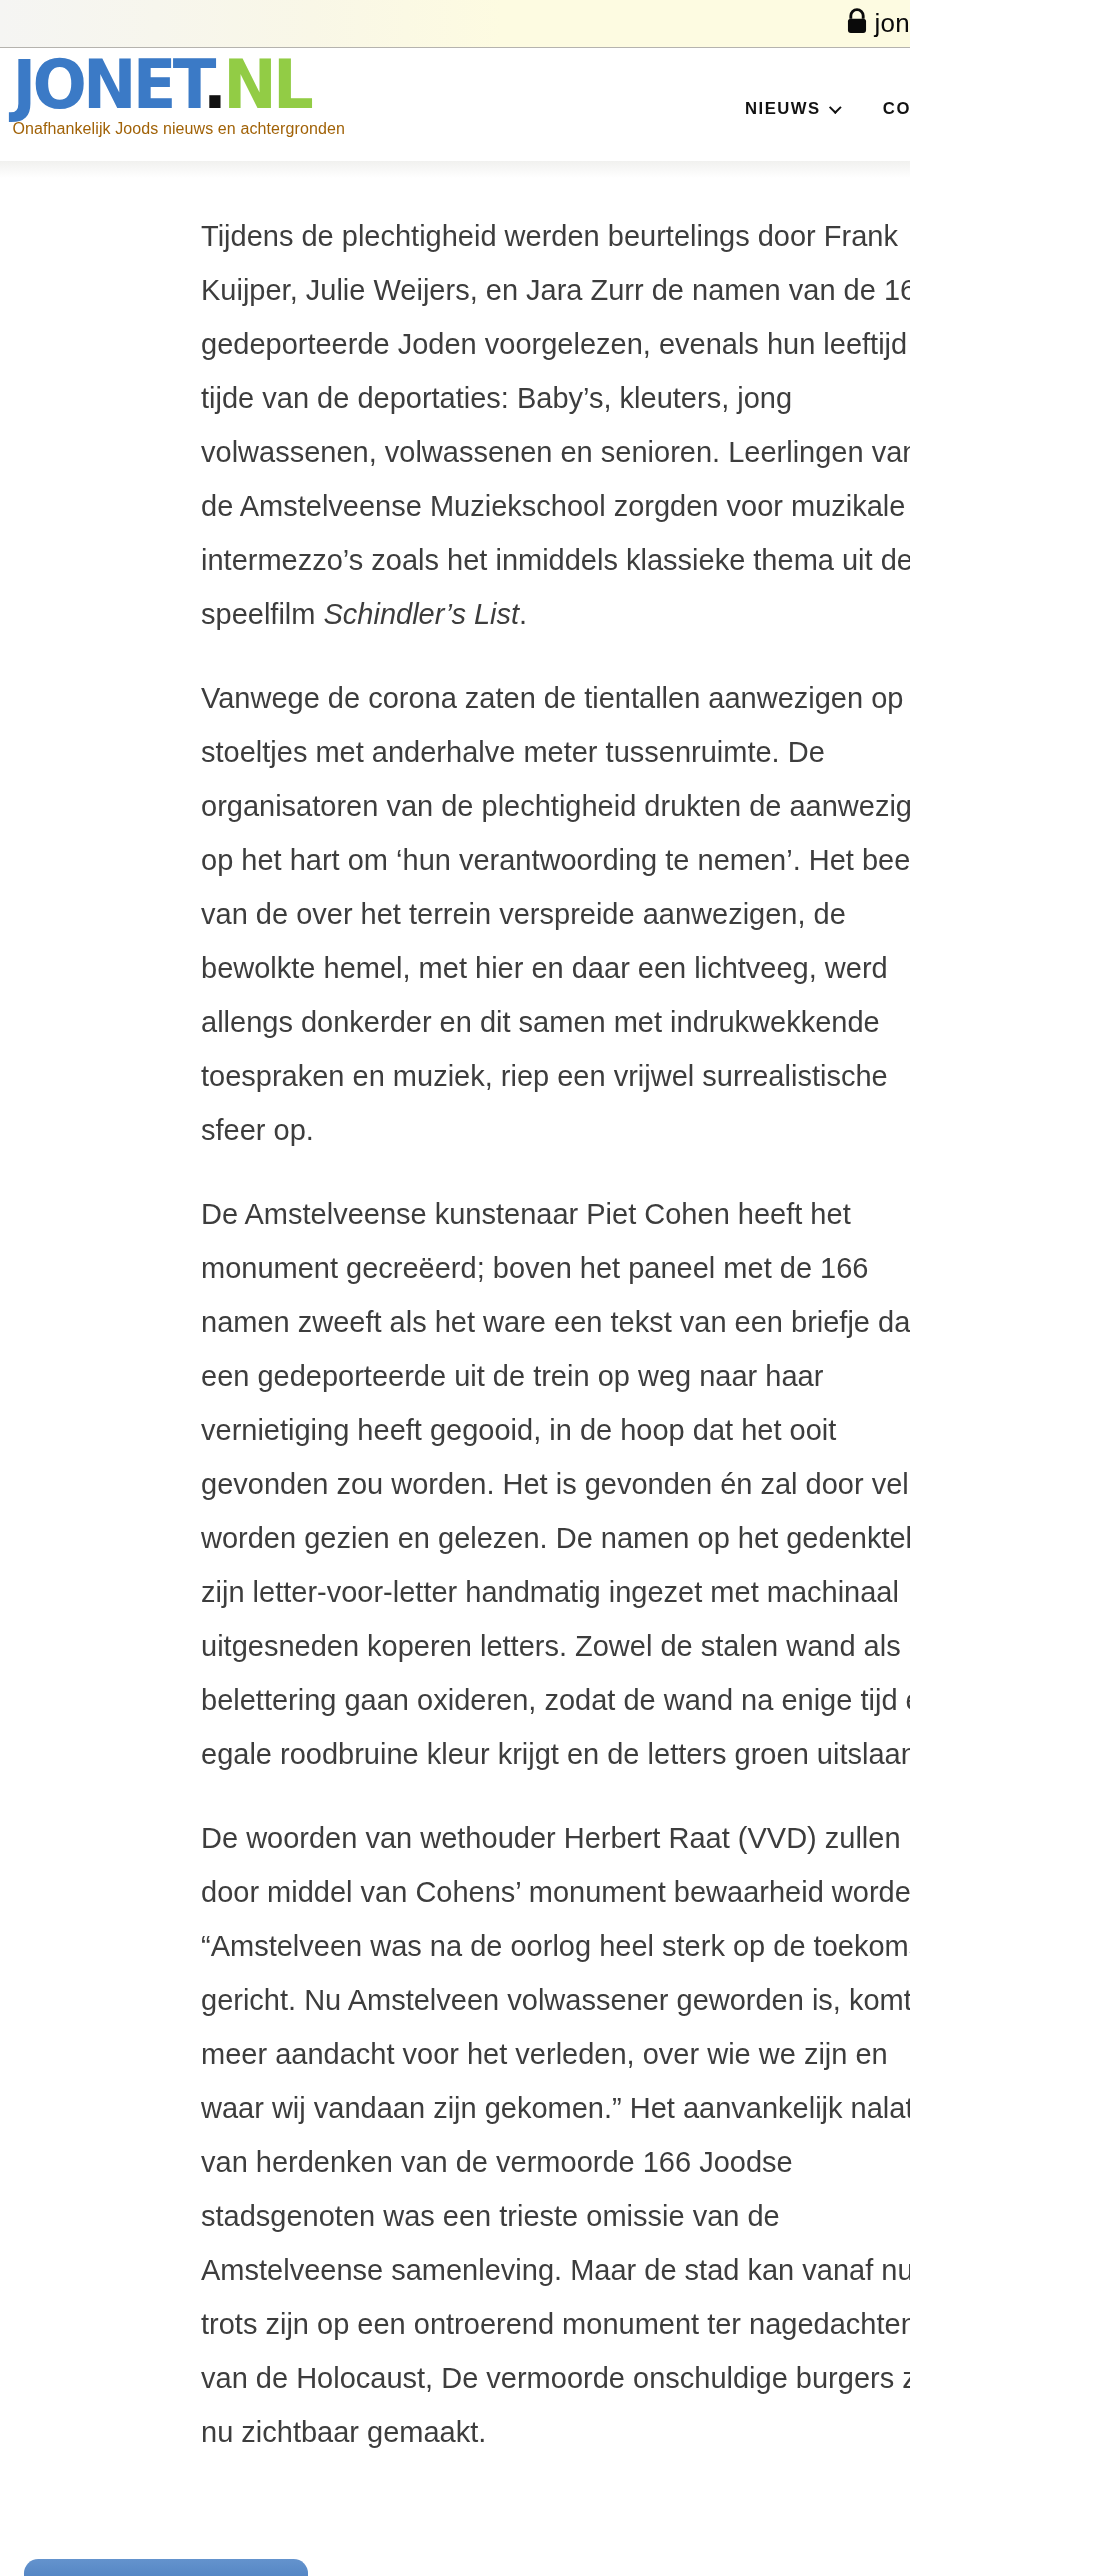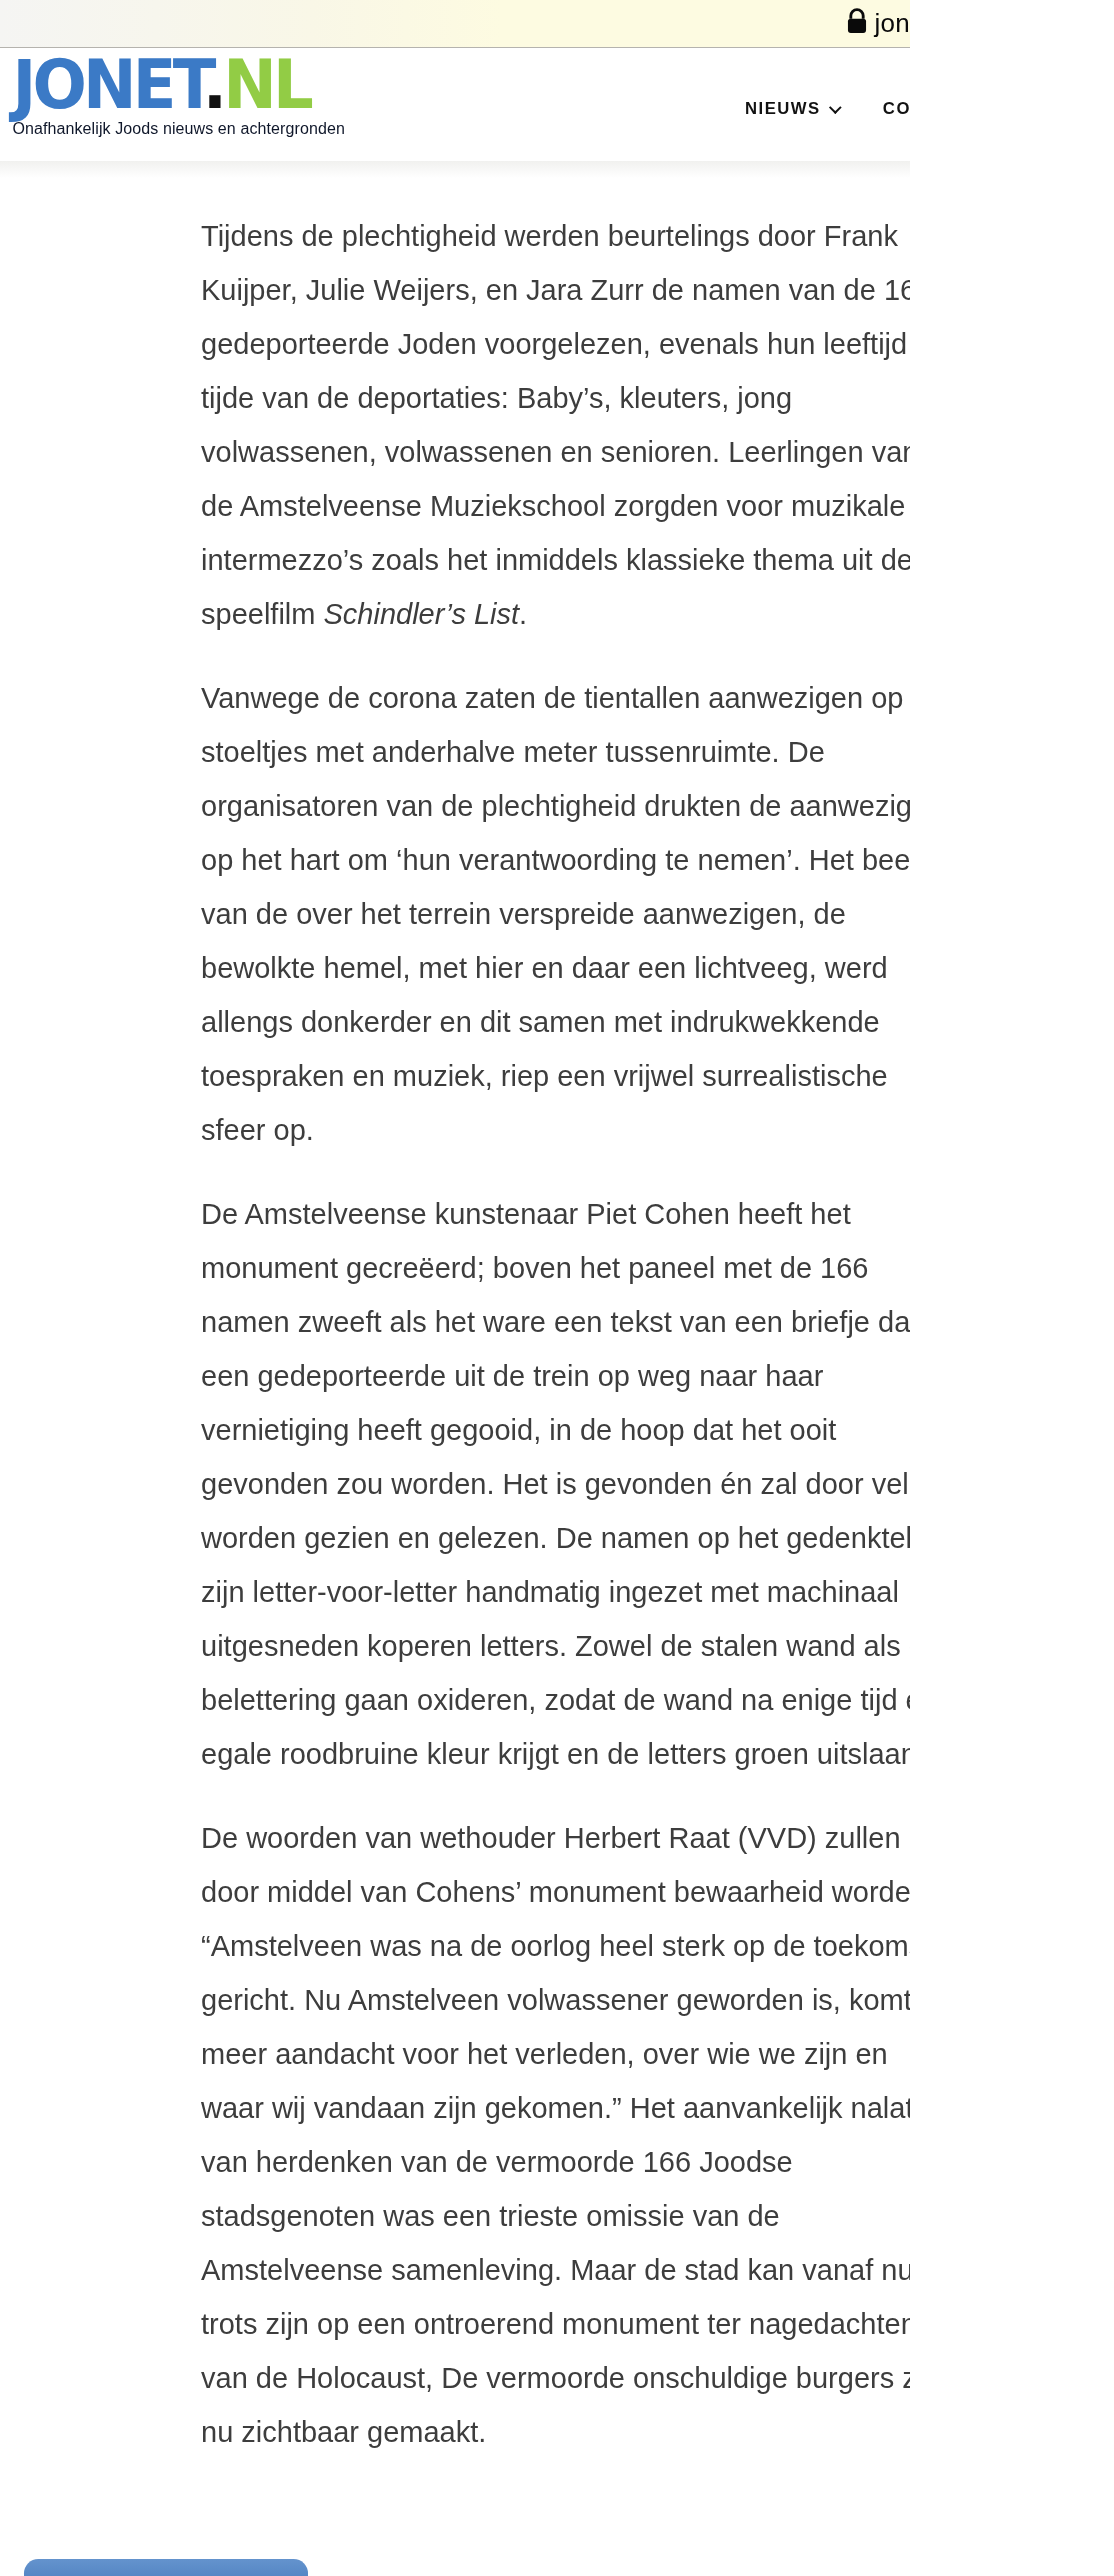--- a/index.html
+++ b/index.html
@@ -24,21 +24,21 @@
   .siteheader { position:absolute; left:0; top:50px; width:1114px; height:111px; background:#ffffff; }
   .logo { position:absolute; left:12.4px; top:7.6px; cursor:pointer; }
   .wordmark {
     font-family:"DejaVu Sans","Liberation Sans",sans-serif;
     font-weight:bold; font-size:64px; letter-spacing:-3.8px; line-height:57px;
     transform:scaleY(1.06); transform-origin:left bottom; white-space:nowrap;
   }
   .wm-blue  { }
   .wm-dot   { color:#111111; }
   .wm-green { }
-  .tagline { margin-top:5.7px; font-size:16px; color:#0f172a; letter-spacing:0.1px; }
+  .tagline { margin-top:5.7px; font-size:16px; color:#a16207; letter-spacing:0.1px; }
 
   .nav { position:absolute; left:745px; top:49px; display:flex; column-gap:43px; white-space:nowrap; }
   .nav-item { display:flex; align-items:center; font-size:16.7px; font-weight:bold; color:#121212; letter-spacing:1.5px; cursor:pointer; }
   .chev {
     display:inline-block; width:8.6px; height:8.6px; margin-left:10.5px; margin-top:-3.8px;
     border-right:2.5px solid #111; border-bottom:2.5px solid #111; transform:rotate(45deg);
   }
 
   .header-strip { position:absolute; left:0; top:161px; width:1114px; height:17px;
     background:linear-gradient(#f1f1ef,#ffffff); }

